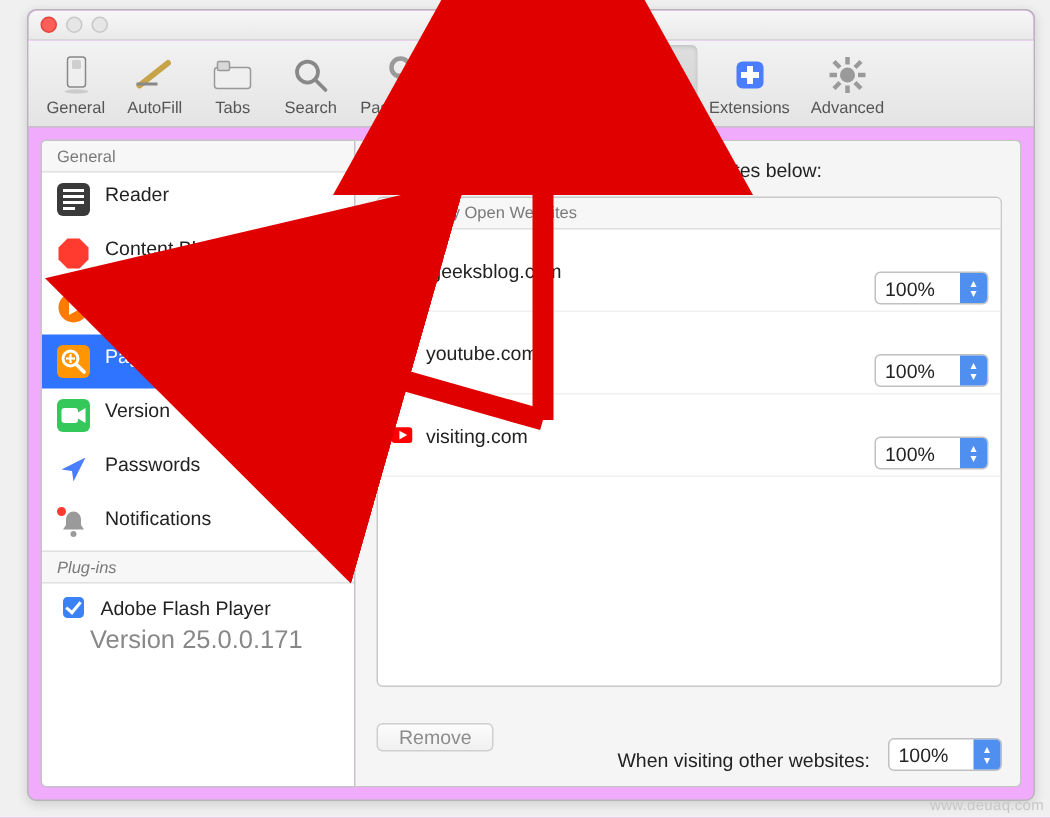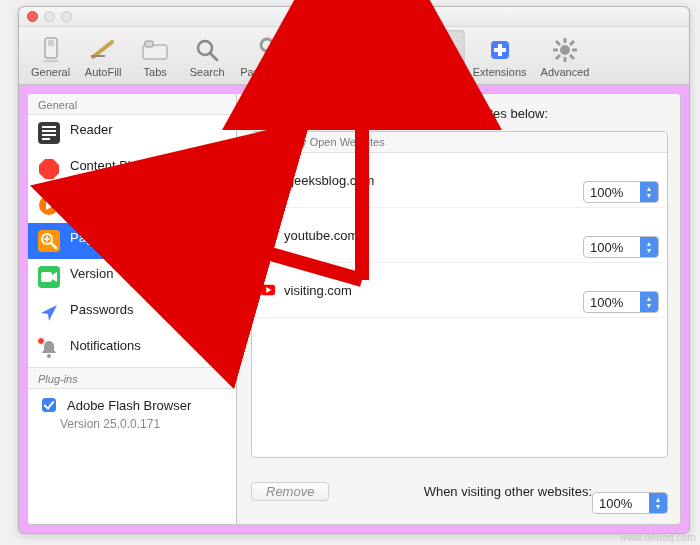--- a/index.html
+++ b/index.html
@@ -89,21 +89,21 @@
     padding: 7px 10px;
     cursor: default;
   }
   .sb-item.selected {
     background: #2f74ff;
     color: #fff;
   }
   .sb-item .ic { width: 22px; height:22px; display:flex; align-items:center; justify-content:center; font-size:18px; border-radius:3px; }
   .plugin { display:flex; flex-direction:column; padding:6px 10px; gap:2px;}
   .plugin .row1 { display:flex; align-items:center; gap:8px; }
-  .plugin .ver { font-size:12px; color:#888; margin-left:22px;}
+  .plugin .ver { font-size:17px; color:#888; margin-left:22px;}
   .checkbox { width:14px; height:14px; appearance:none; border:1px solid #9a9a9a; border-radius:3px; background:#fff; position:relative;}
   .checkbox:checked { background:#3b82f6; border-color:#3b82f6;}
   .checkbox:checked::after { content:""; position:absolute; left:3px; top:0px; width:4px; height:8px; border:2px solid #fff; border-top:none; border-left:none; transform:rotate(40deg);}
   
   .main {
     flex:1;
     margin: 8px 8px 8px 0;
     background: #f5f5f5;
     border: 1px solid #c4c4c4;
     border-left: none;
@@ -148,21 +148,20 @@
     color:#fff; font-size:8px; line-height:7px;
   }
   .bottom-bar { display:flex; align-items:center; justify-content:space-between; padding-top:10px; gap:10px;}
   .btn {
     background: linear-gradient(#fdfdfd,#f0f0f0);
     border:1px solid #cfcfcf;
     border-radius:4px;
     padding:1px 14px;
     color:#8c8c8c;
     font-size:13px;
-    font-style:italic;
   }
   
   .arrow {
     position:absolute;
     pointer-events:none;
   }
   .badge-dot { position:absolute; top:-1px; left:-1px; width:8px; height:8px; border-radius:50%; background:#ff3b30; border:1px solid #fff;}
   .ic-wrap { position:relative; }
   .watermark { position:absolute; right:4px; bottom:2px; font-size:10px; color:#c7c7c7; letter-spacing:0.2px; }
 </style>
@@ -361,21 +360,21 @@
               <span class="badge-dot"></span>
             </div>
             <span>Notifications</span>
           </div>
         </div>
       <div class="section-header second">Plug-ins</div>
       <div id="sb-plugins">
           <div class="plugin">
             <div class="row1">
               <input type="checkbox" class="checkbox" checked="" style="">
-              <span>Adobe Flash Browser</span>
+              <span>Adobe Flash Player</span>
             </div>
             <div class="ver">Version 25.0.0.171</div>
           </div>
         </div>
     </div>
 
     <div class="main">
       <div class="desc">Control the page zoom level on the websites below:</div>
       <div class="table-box">
         <div class="table-hdr">Currently Open Websites</div>
@@ -412,21 +411,21 @@
     <div class="domain">visiting.com</div>
     <div class="zoom-select">
       <span>100%</span>
       <span class="chev">▴<br>▾</span>
     </div>
             </div>
           </div>
       </div>
       <div class="bottom-bar">
         <button class="btn" disabled="">Remove</button>
-        <div style="display:flex;align-items:center;gap:0;">
+        <div style="display:flex;align-items:flex-end;gap:12px;">
           <span>When visiting other websites:</span>
           <div class="zoom-select">
             <span>100%</span>
             <span class="chev">▴<br>▾</span>
           </div>
         </div>
       </div>
     </div>
   </div>
 </div>

